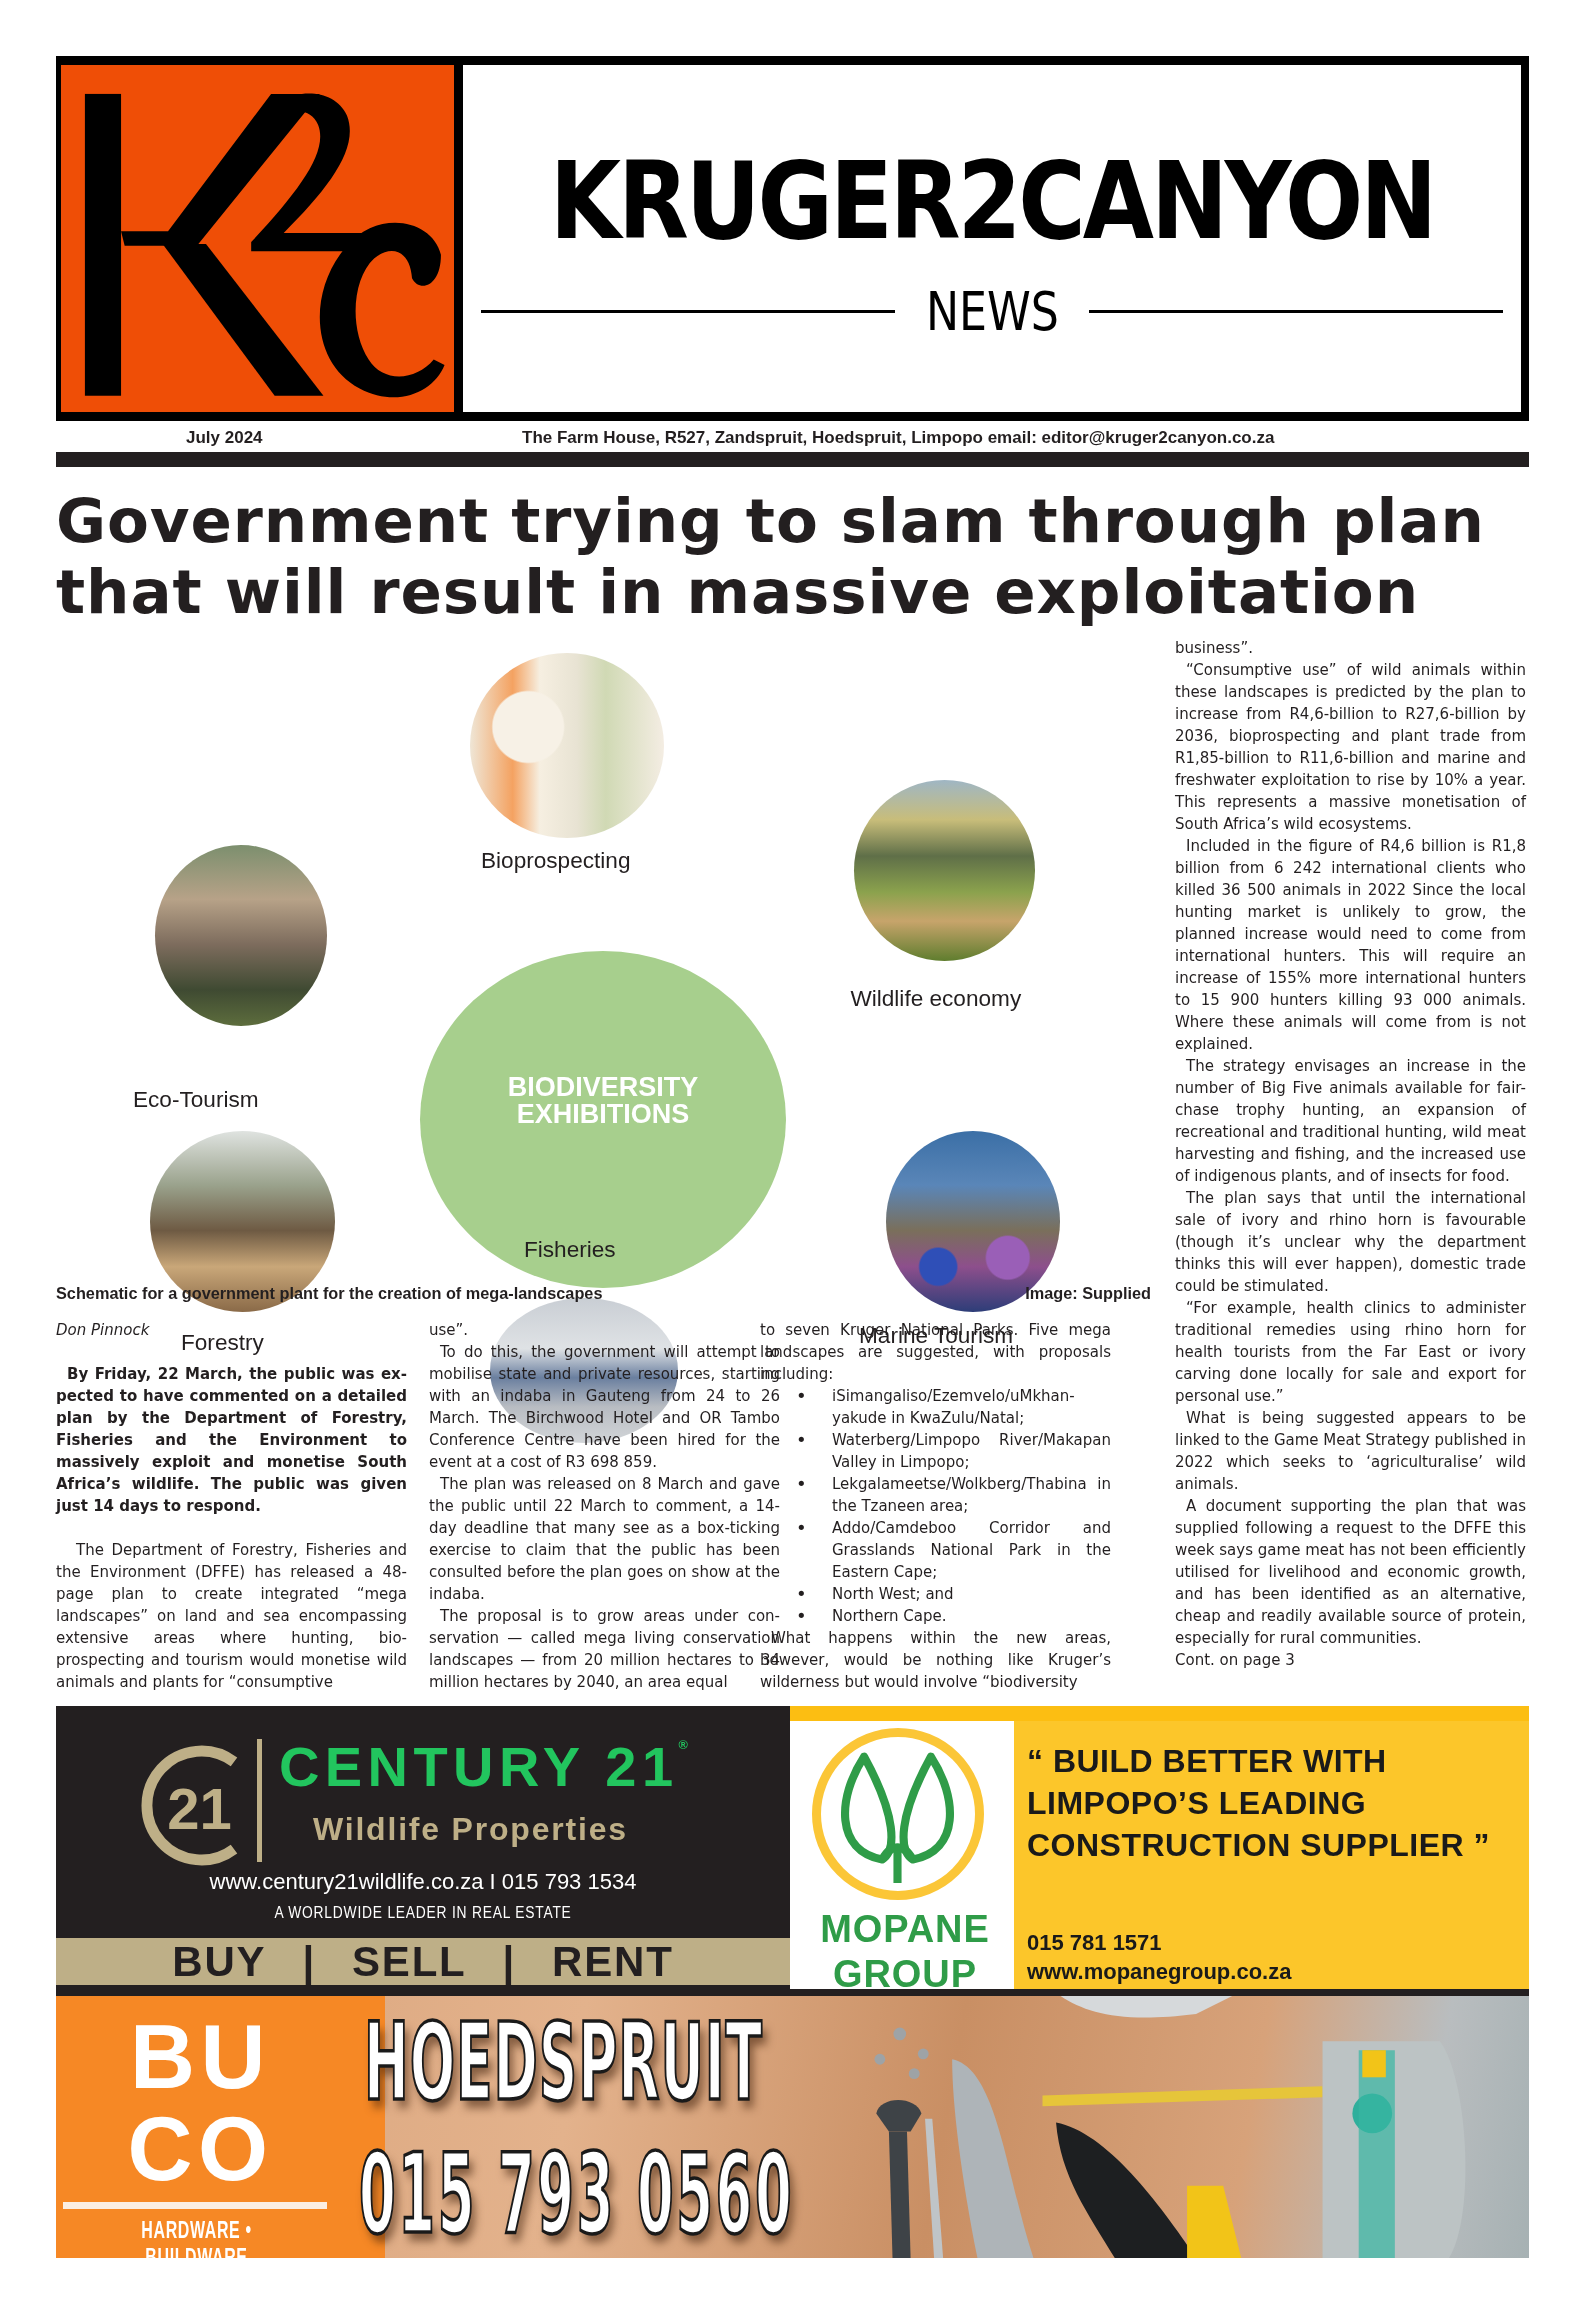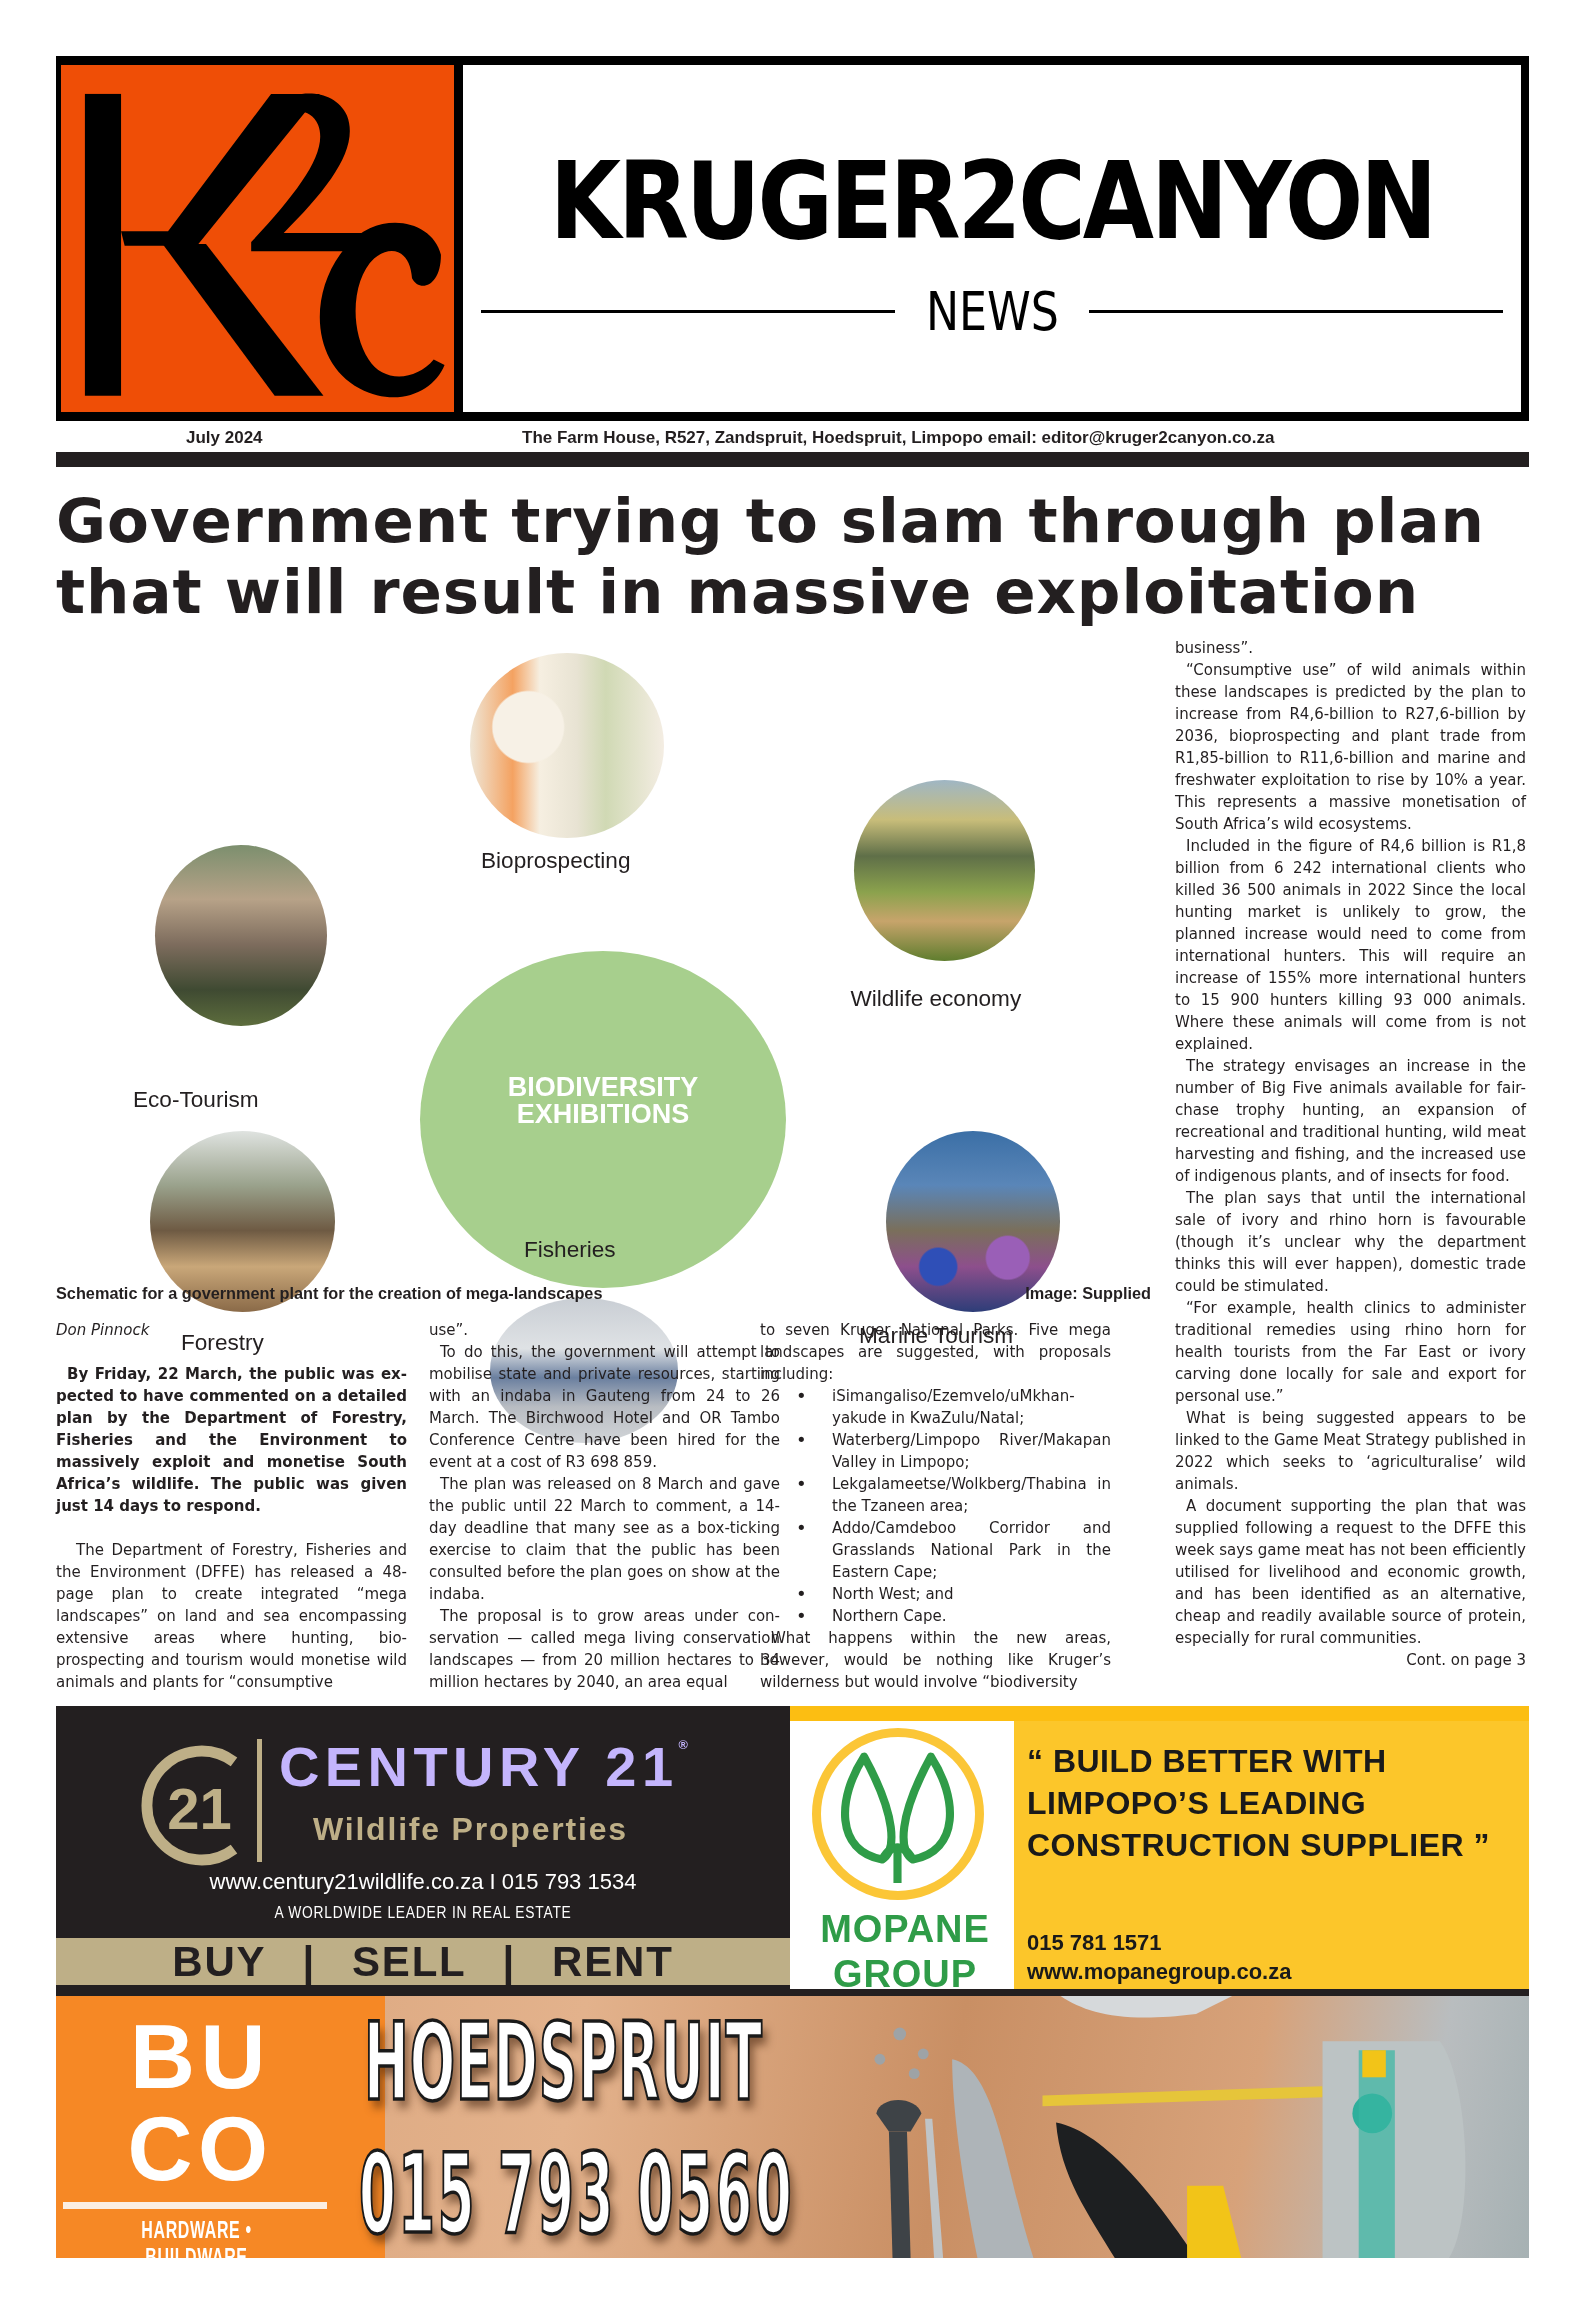--- a/index.html
+++ b/index.html
@@ -64,27 +64,27 @@
   .col p.noindent { text-indent: 0; }
   .col-1 { left: 56px; top: 1319px; }
   .col-2 { left: 429px; top: 1319px; }
   .col-3 { left: 760px; top: 1319px; }
   .col-4 { left: 1175px; top: 637px; }
   .byline { font-style: italic; text-indent: 0 !important; margin-bottom: 22px; }
   .lede { font-weight: bold; margin-bottom: 22px; }
   .col ul { list-style: none; padding-left: 0; }
   .col li { position: relative; padding-left: 72px; text-indent: 0; }
   .col li::before { content: "\2022"; position: absolute; left: 36px; top: 0; font-size: 18px; }
-  .contd { text-align: right; text-indent: 0 !important; }
+  .contd { text-indent: 0 !important; }
 
   
   .ad-c21 { position: absolute; left: 56px; top: 1706px; width: 734px; height: 285px; background: #231f20; overflow: hidden; }
   .c21-logo { position: absolute; left: 80px; top: 36px; width: 118px; height: 127px; }
   .c21-divider { position: absolute; left: 201px; top: 33px; width: 4.5px; height: 123px; background: #beaf87; }
-  .c21-name { position: absolute; left: 223px; top: 33px; font-size: 56px; font-weight: bold; color: #c4b5fd; letter-spacing: 5.4px; line-height: 1; }
+  .c21-name { position: absolute; left: 223px; top: 33px; font-size: 56px; font-weight: bold; color: #22c55e; letter-spacing: 5.4px; line-height: 1; }
   .c21-sub { position: absolute; left: 257px; top: 107px; font-size: 32px; color: #beaf87; letter-spacing: 1.8px; line-height: 1; font-weight: bold; }
   .c21-contact { position: absolute; left: 0; right: 0; top: 163px; text-align: center; font-size: 22px; color: #fff; }
   .c21-tag { position: absolute; left: 0; right: 0; top: 197px; text-align: center; font-size: 16.3px; color: #fff; letter-spacing: 0.9px; transform: scaleX(0.85); }
   .c21-band { position: absolute; left: 0; right: 0; top: 232px; height: 47px; background: #beaf87; display: flex;
     align-items: center; justify-content: center; gap: 0; }
   .c21-band span { font-size: 42px; font-weight: bold; color: #231f20; line-height: 1; letter-spacing: 1.8px; }
   .c21-band .sep { margin: 0 36px; }
 
   .ad-mopane { position: absolute; left: 790px; top: 1706px; width: 739px; height: 285px; background: #fcc62a; overflow: hidden; }
   .mop-topbar { position: absolute; left: 0; right: 0; top: 0; height: 14.5px; background: #fcbe12; }

